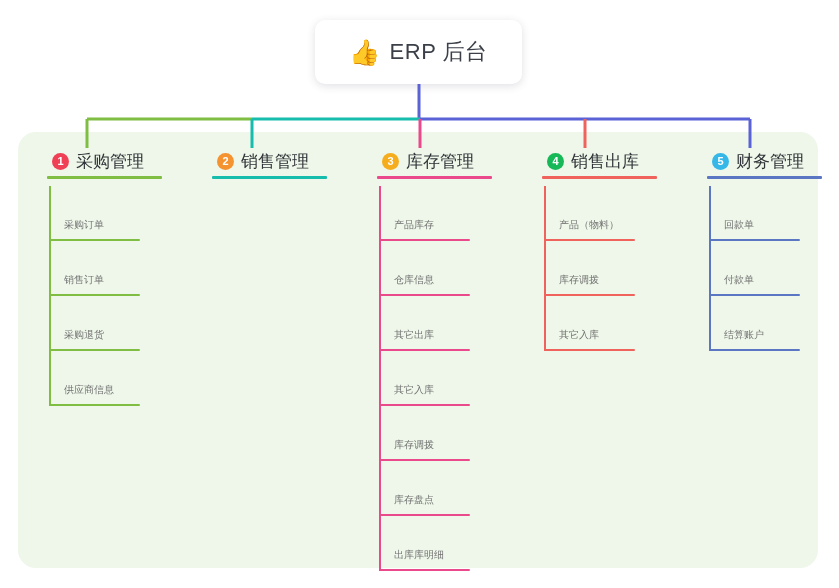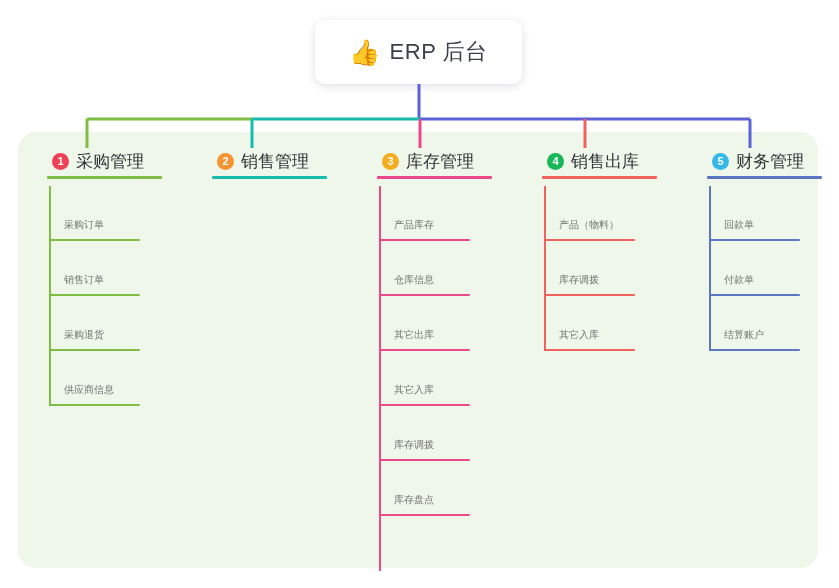--- a/index.html
+++ b/index.html
@@ -233,20 +233,24 @@
             <span class="leaf-rule" style="background: rgb(234, 74, 140);"></span>
           </div>
           <div class="leaf">
             <span class="leaf-label">库存调拨</span>
             <span class="leaf-rule" style="background: rgb(234, 74, 140);"></span>
           </div>
           <div class="leaf">
             <span class="leaf-label">库存盘点</span>
             <span class="leaf-rule" style="background: rgb(234, 74, 140);"></span>
           </div>
+          <div class="leaf">
+            <span class="leaf-label">出库库明细</span>
+            <span class="leaf-rule" style="background: rgb(234, 74, 140);"></span>
+          </div>
         </div>
       </div>
       <div class="column" style="left: 525px;">
         <div class="col-head">
           <span class="badge" style="background: rgb(22, 184, 88);">4</span>
           <span class="head-label">销售出库</span>
           <span class="head-rule" style="width: 115px; background: rgb(240, 99, 92);"></span>
         </div>
         <div class="leaf-list">
           <div class="spine" style="background: rgb(240, 99, 92); height: 165px;"></div>

